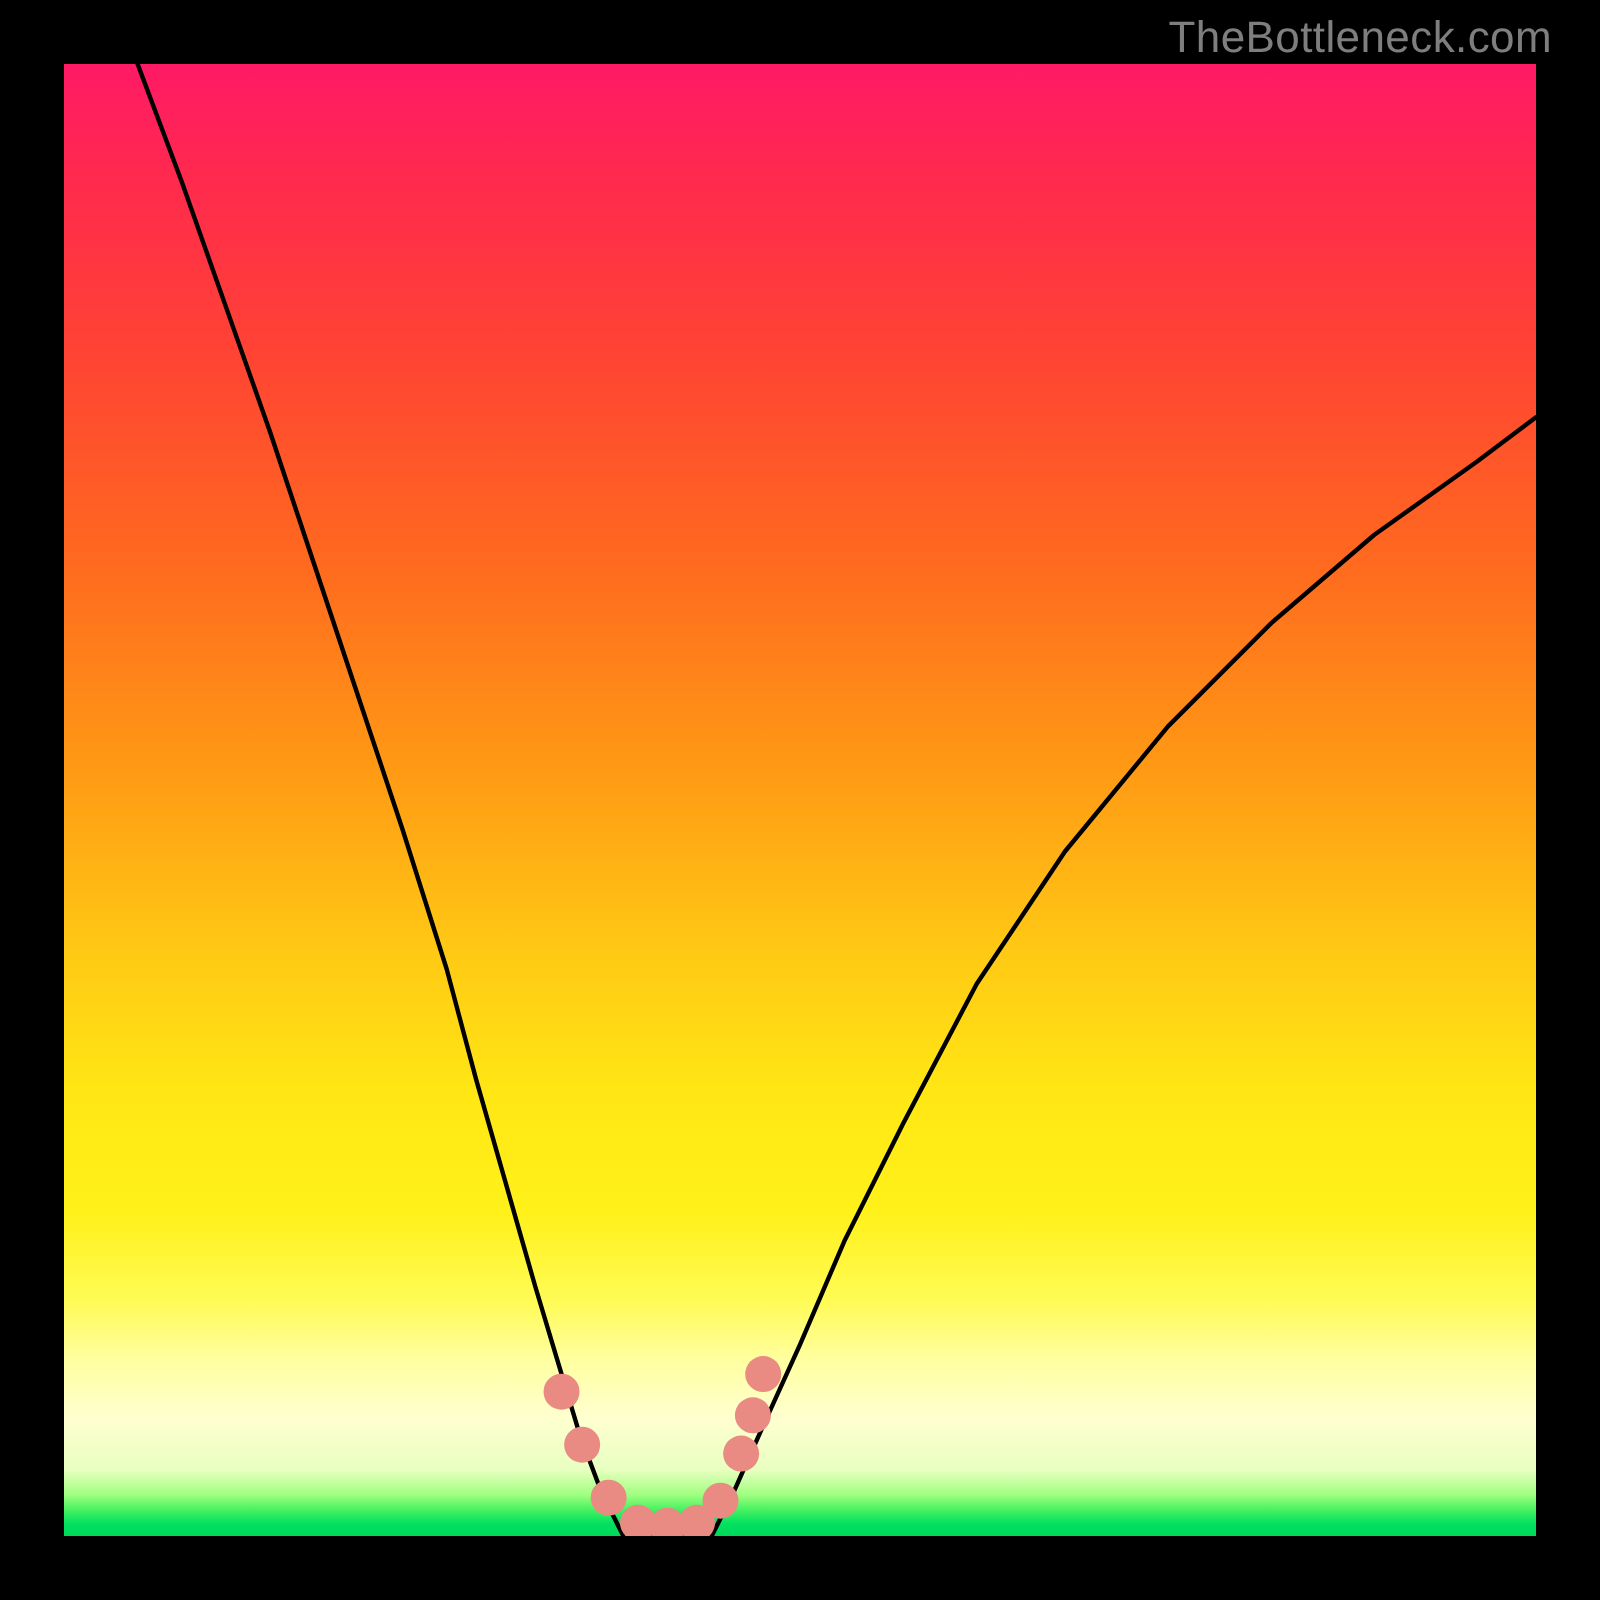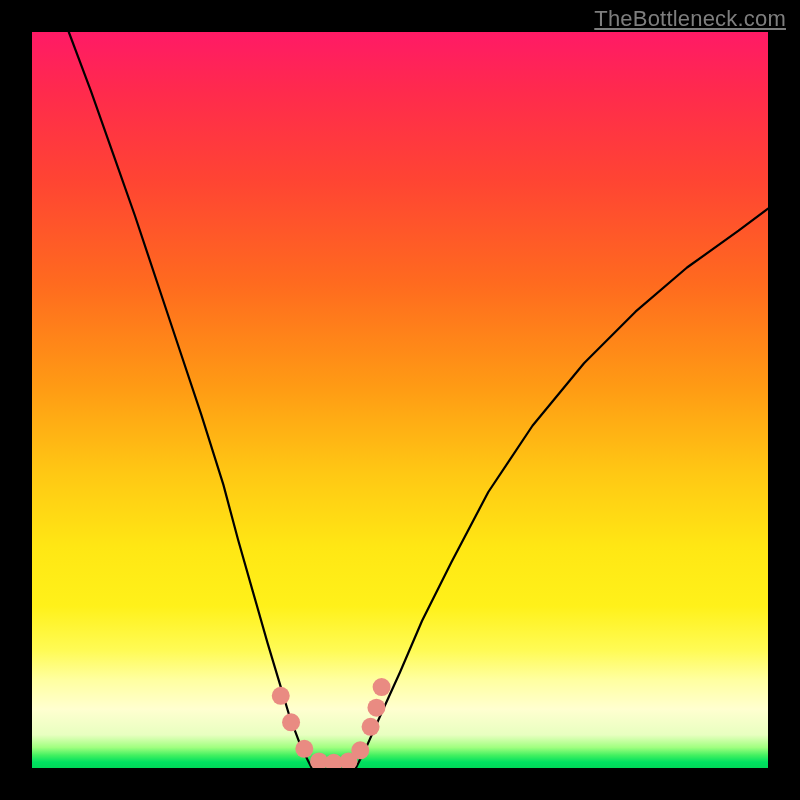--- a/index.html
+++ b/index.html
@@ -49,26 +49,25 @@
       #00d858 100%
     );
   }
   svg.curves {
     position: absolute;
     inset: 0;
   }
   .watermark {
     position: absolute;
     top: 6px;
-    right: 14px;
+    right: 24px;
     color: #7e7e7e;
     font-size: 22px;
     letter-spacing: 0.2px;
     user-select: none;
-    text-decoration: underline;
   }
 </style>
 </head>
 <body>
 
 <div class="stage">
 
   <div class="watermark">TheBottleneck.com</div>
 
   <div class="plot">

